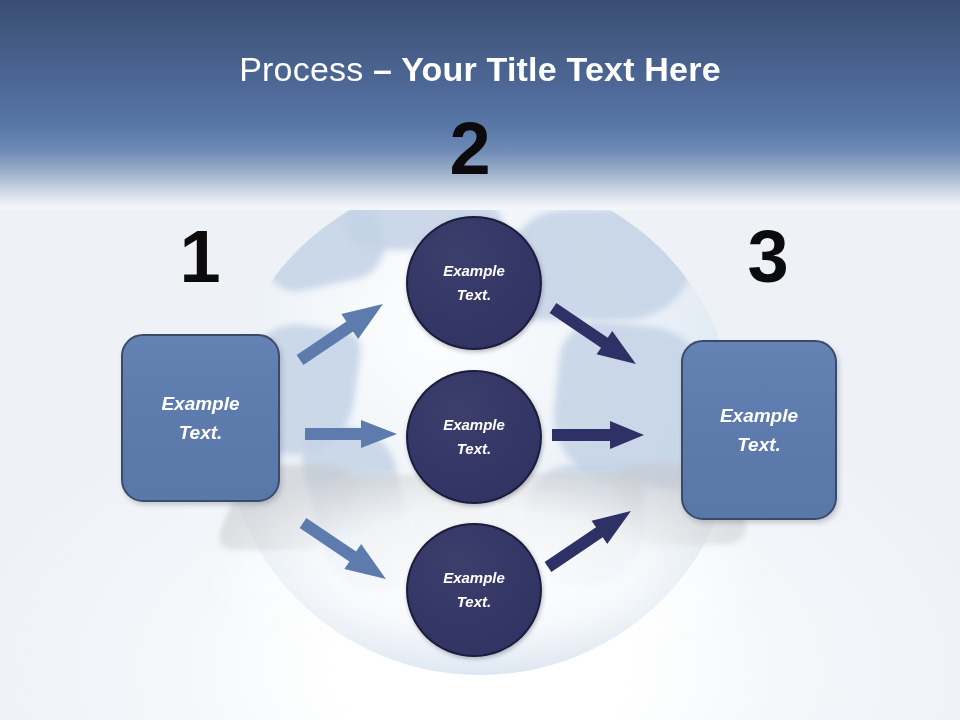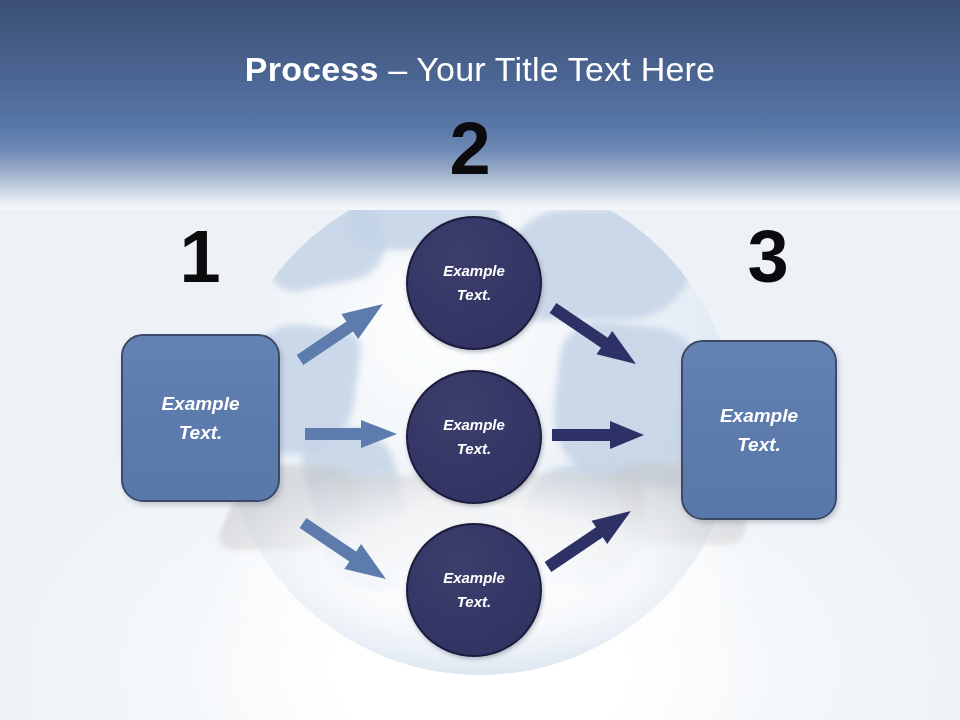--- a/index.html
+++ b/index.html
@@ -121,22 +121,22 @@
     position: absolute;
     left: 0;
     top: 50px;
     width: 960px;
     text-align: center;
     color: #ffffff;
     font-size: 34px;
     letter-spacing: .2px;
     white-space: nowrap;
   }
-  .title .strong { font-weight: bold; }
-  .title .rest { font-weight: normal; }
+  .title .strong { font-weight: normal; }
+  .title .rest { font-weight: bold; }
 
   
   .step-num {
     position: absolute;
     font-weight: bold;
     color: #0b0b0d;
     font-size: 74px;
     line-height: 1;
     text-align: center;
     width: 90px;

